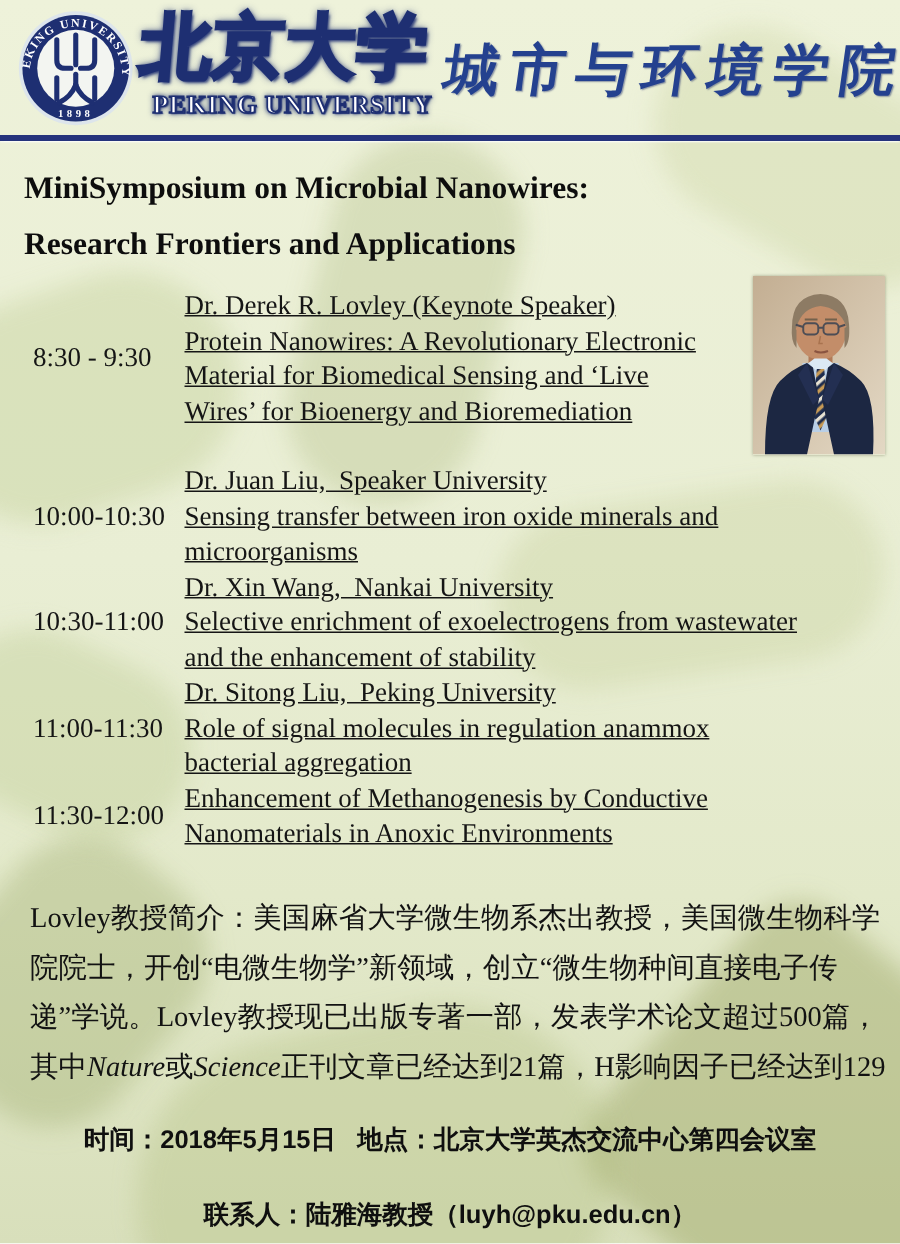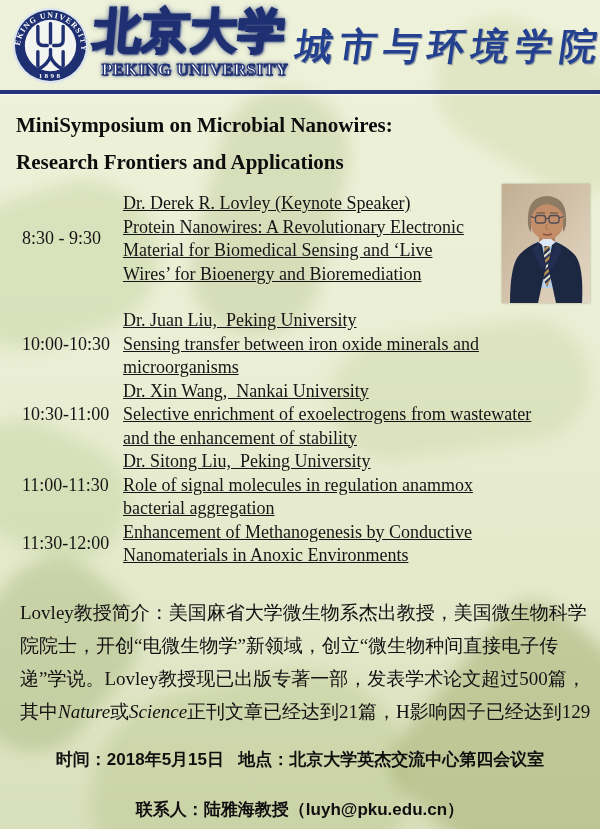--- a/index.html
+++ b/index.html
@@ -158,21 +158,21 @@
       <div class="body">
         <div class="speaker">Dr. Derek R. Lovley (Keynote Speaker)</div>
         <div class="talk">Protein Nanowires: A Revolutionary Electronic
 Material for Biomedical Sensing and ‘Live
 Wires’ for Bioenergy and Bioremediation</div>
       </div>
     </div>
     <div class="row">
       <div class="time">10:00-10:30</div>
       <div class="body">
-        <div class="speaker">Dr. Juan Liu,  Peking University</div>
+        <div class="speaker">Dr. Juan Liu,  Speaker University</div>
         <div class="talk">Sensing transfer between iron oxide minerals and
 microorganisms</div>
       </div>
     </div>
     <div class="row">
       <div class="time">10:30-11:00</div>
       <div class="body">
         <div class="speaker">Dr. Xin Wang,  Nankai University</div>
         <div class="talk">Selective enrichment of exoelectrogens from wastewater
 and the enhancement of stability</div>

